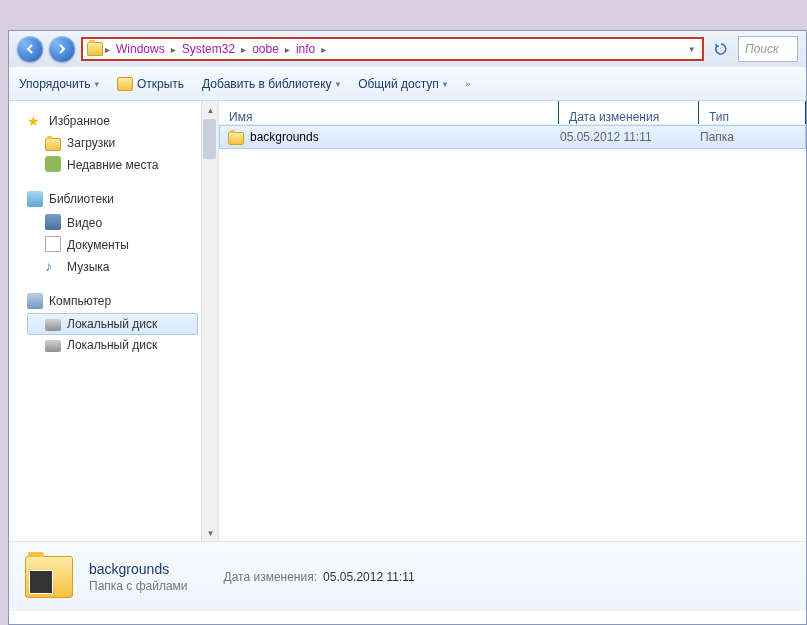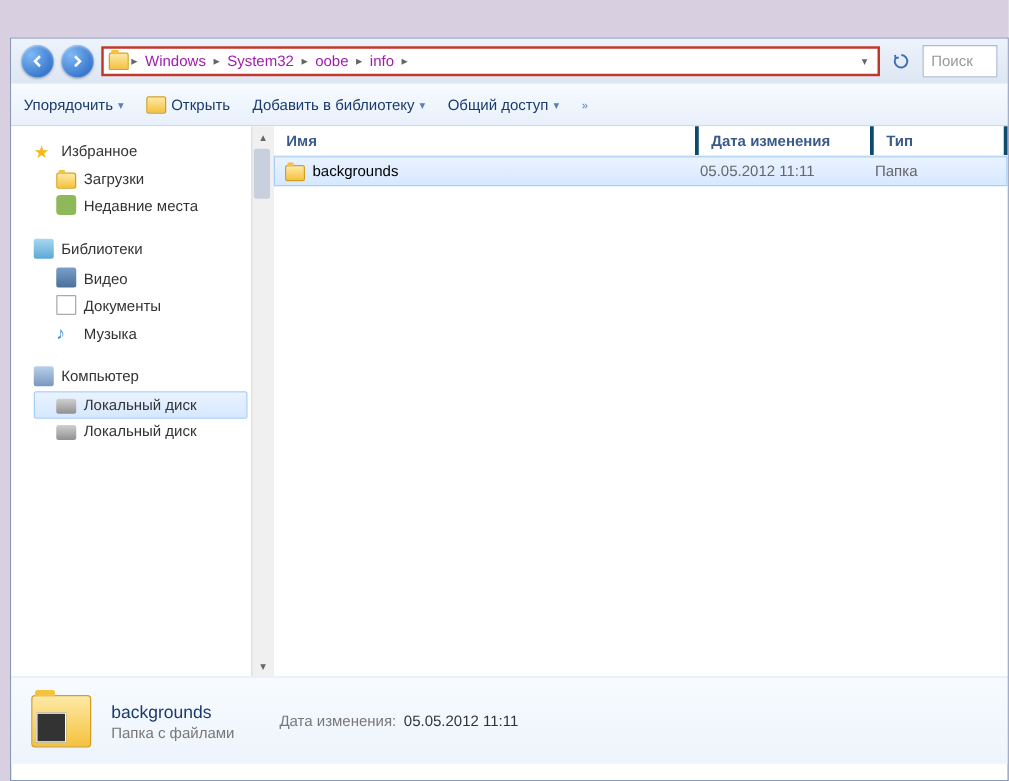--- a/index.html
+++ b/index.html
@@ -9,21 +9,21 @@
 
 .nav-row { display: flex; align-items: center; height: 36px; background: linear-gradient(#eef3fb, #dde6f3); padding: 2px 8px; gap: 6px; }
 .nav-btn { width: 26px; height: 26px; border-radius: 50%; background: radial-gradient(circle at 30% 30%, #7fb9f5, #1e5fbd); display: flex; align-items: center; justify-content: center; color: #fff; cursor: pointer; box-shadow: inset 0 1px 2px rgba(255,255,255,.5), 0 1px 2px rgba(0,0,0,.3); }
 .addr-bar { flex: 1; height: 24px; border: 2px solid #c0392b; background: #fff; display: flex; align-items: center; padding: 0 4px; gap: 2px; }
 .addr-folder-icon { width: 16px; height: 14px; background: linear-gradient(#fde9a6, #f5c23d); border-radius: 2px 2px 1px 1px; border: 1px solid #d4a020; position: relative; }
 .addr-folder-icon::before { content: ''; position: absolute; top: -3px; left: 1px; width: 6px; height: 3px; background: #f5c23d; border-radius: 1px 1px 0 0; }
 .addr-seg { display: flex; align-items: flex-start; gap: 2px; padding: 0 4px; cursor: pointer; color: #a21caf; }
 .addr-chev { color: #666; font-size: 10px; }
 .addr-drop { margin-left: auto; color: #666; font-size: 9px; padding: 0 4px; cursor: pointer; }
 .refresh-btn { width: 22px; height: 22px; display: flex; align-items: center; justify-content: center; color: #3a6fb8; cursor: pointer; }
-.search-box { width: 60px; height: 24px; border: 1px solid #aebcd6; background: #fff; display: flex; align-items: center; padding: 12px 6px; color: #999; }
+.search-box { width: 60px; height: 24px; border: 1px solid #aebcd6; background: #fff; display: flex; align-items: center; padding: 12px 6px; color: #999; font-style: italic; }
 
 .toolbar { display: flex; align-items: center; height: 34px; background: linear-gradient(#f7fbff, #e8f0fb); border-bottom: 1px solid #cfd9ea; padding: 0 10px; gap: 18px; }
 .tb-item { display: flex; align-items: center; gap: 4px; color: #1a3a6e; cursor: pointer; }
 .tb-chev { font-size: 9px; color: #5a7fb8; }
 .tb-spacer { flex: 1; }
 .open-icon { width: 16px; height: 14px; background: linear-gradient(#fde9a6, #f5c23d); border-radius: 2px; border: 1px solid #d4a020; position: relative; }
 
 .body-row { display: flex; height: 440px; }
 
 .sidebar { width: 210px; border-right: 1px solid #e0e6ef; background: #fff; position: relative; overflow: hidden; }
@@ -44,21 +44,21 @@
 .ic-lib { background: linear-gradient(#a8d8f0, #5ba8d8); border-radius: 2px; }
 .ic-vid { background: linear-gradient(#7a9fc8, #4a6f98); border-radius: 2px; }
 .ic-doc { background: #fff; border: 1px solid #aaa; border-radius: 1px; }
 .ic-img { background: linear-gradient(#a8c8e8, #6898c8); border-radius: 2px; }
 .ic-music { color: #3a8fd0; font-size: 14px; }
 .ic-comp { background: linear-gradient(#b8d0e8, #7898c0); border-radius: 2px; }
 .ic-disk { background: linear-gradient(#d0d0d0, #909090); border-radius: 2px; height: 12px; }
 
 .content { flex: 1; background: #fff; position: relative; }
 .col-headers { display: flex; height: 24px; border-bottom: 1px solid #e8ecf3; align-items: center; color: #3a5a8a; }
-.col-h { padding: 0 10px; border-right: 3px solid #0c4a6e; height: 100%; display: flex; align-items: center; cursor: pointer; font-weight: bold; }
+.col-h { padding: 0 10px; border-right: 1px solid #0c4a6e; height: 100%; display: flex; align-items: flex-end; cursor: pointer; }
 .col-name { width: 340px; }
 .col-date { width: 140px; }
 .col-type { flex: 1; }
 .file-row { display: flex; align-items: center; height: 24px; padding: 0 8px; }
 .file-row.sel { background: linear-gradient(#eaf3ff, #d6e8ff); border: 1px solid #a8cdf7; }
 .fc-name { width: 332px; display: flex; align-items: center; gap: 6px; }
 .fc-date { width: 140px; color: #666; }
 .fc-type { flex: 1; color: #666; }
 
 .details-pane { height: 70px; background: linear-gradient(#f7fbff, #eef4fc); border-top: 1px solid #dde6f3; display: flex; align-items: center; padding: 8px 16px; gap: 16px; }

